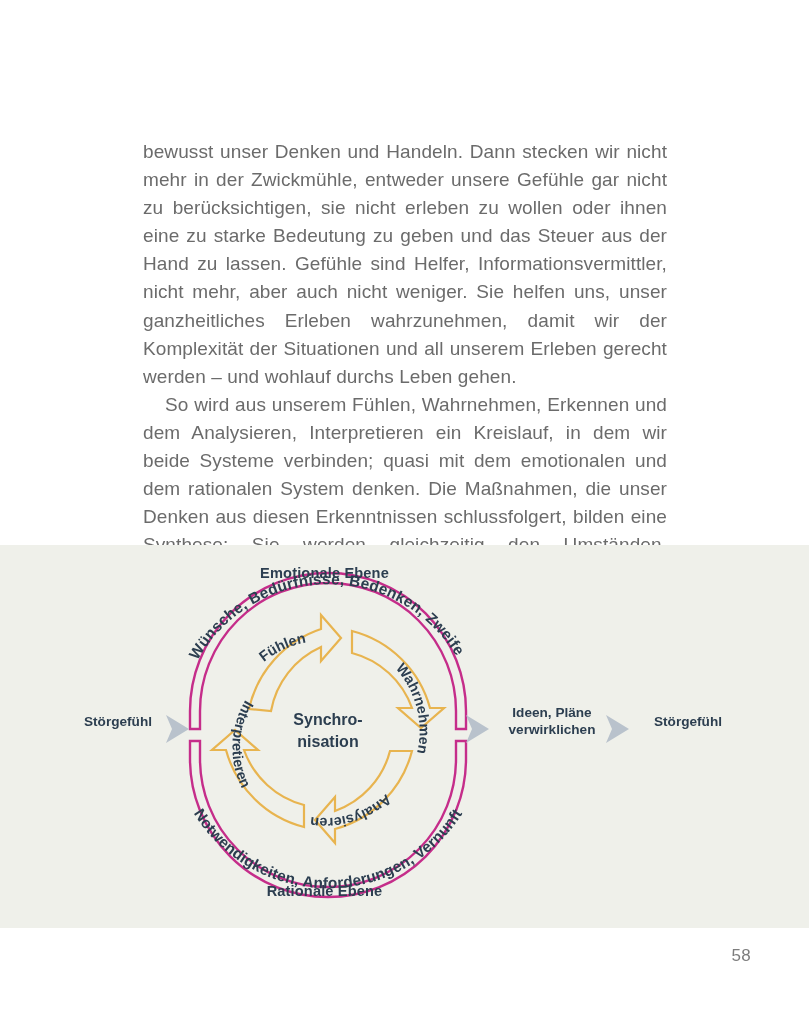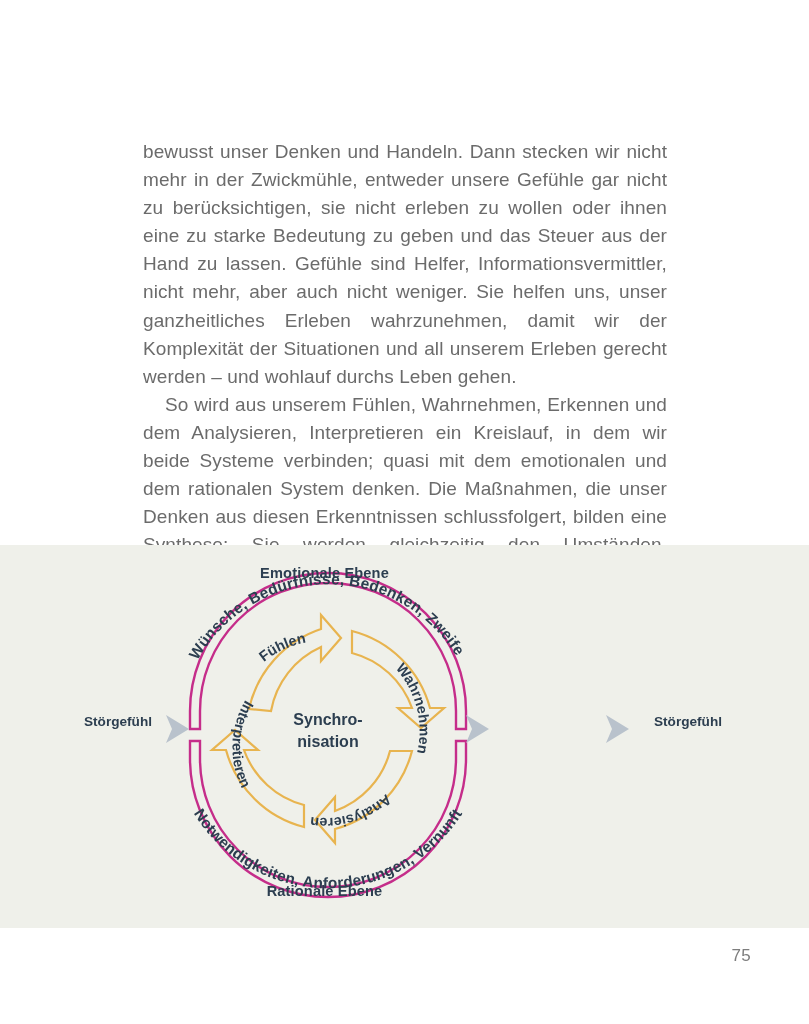--- a/index.html
+++ b/index.html
@@ -278,19 +278,21 @@
         <path d="M 606,170 L 629,184 L 606,198 L 612,184 Z"></path>
       </g>
     </svg>
 
     <div class="band-caption" id="caption-emotional">Emotionale Ebene</div>
 
     <div class="band-caption" id="caption-rational">Rationale Ebene</div>
 
     <div class="flow-label" id="flow-label-left">Störgefühl</div>
 
+    <div class="flow-label" id="flow-label-middle">Ideen, Pläne
+verwirklichen</div>
 
     <div class="flow-label" id="flow-label-right">Störgefühl</div>
 
   </div>
 </div>
 
-<div id="page-number">75</div>
+<div id="page-number">58</div>
 
 </body></html>

